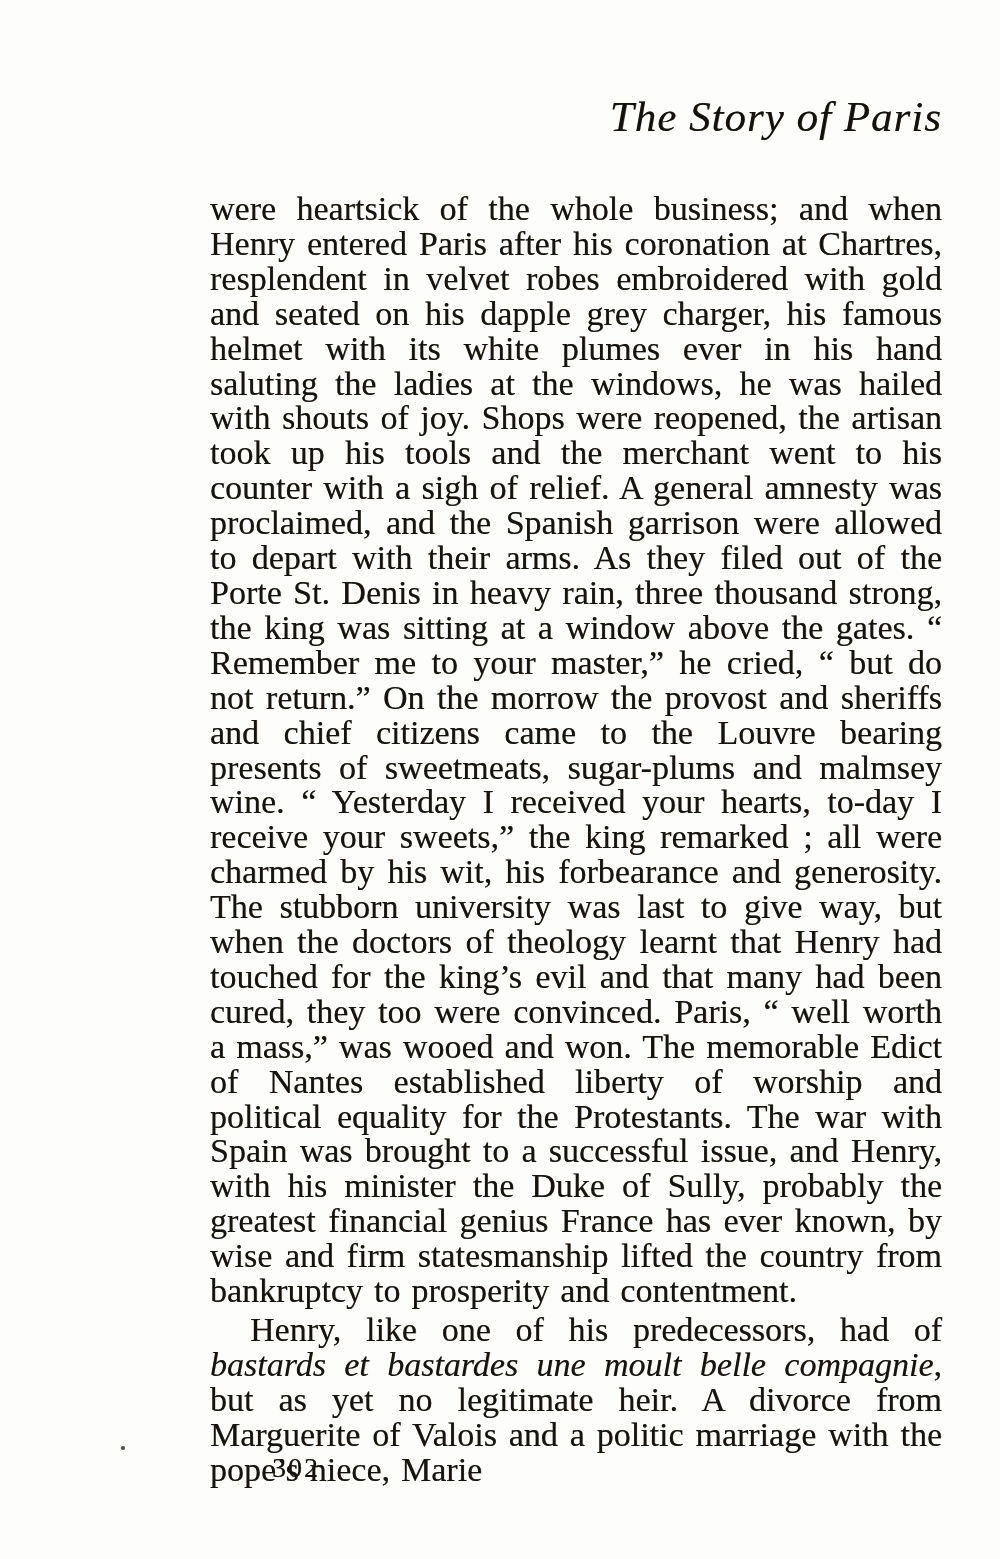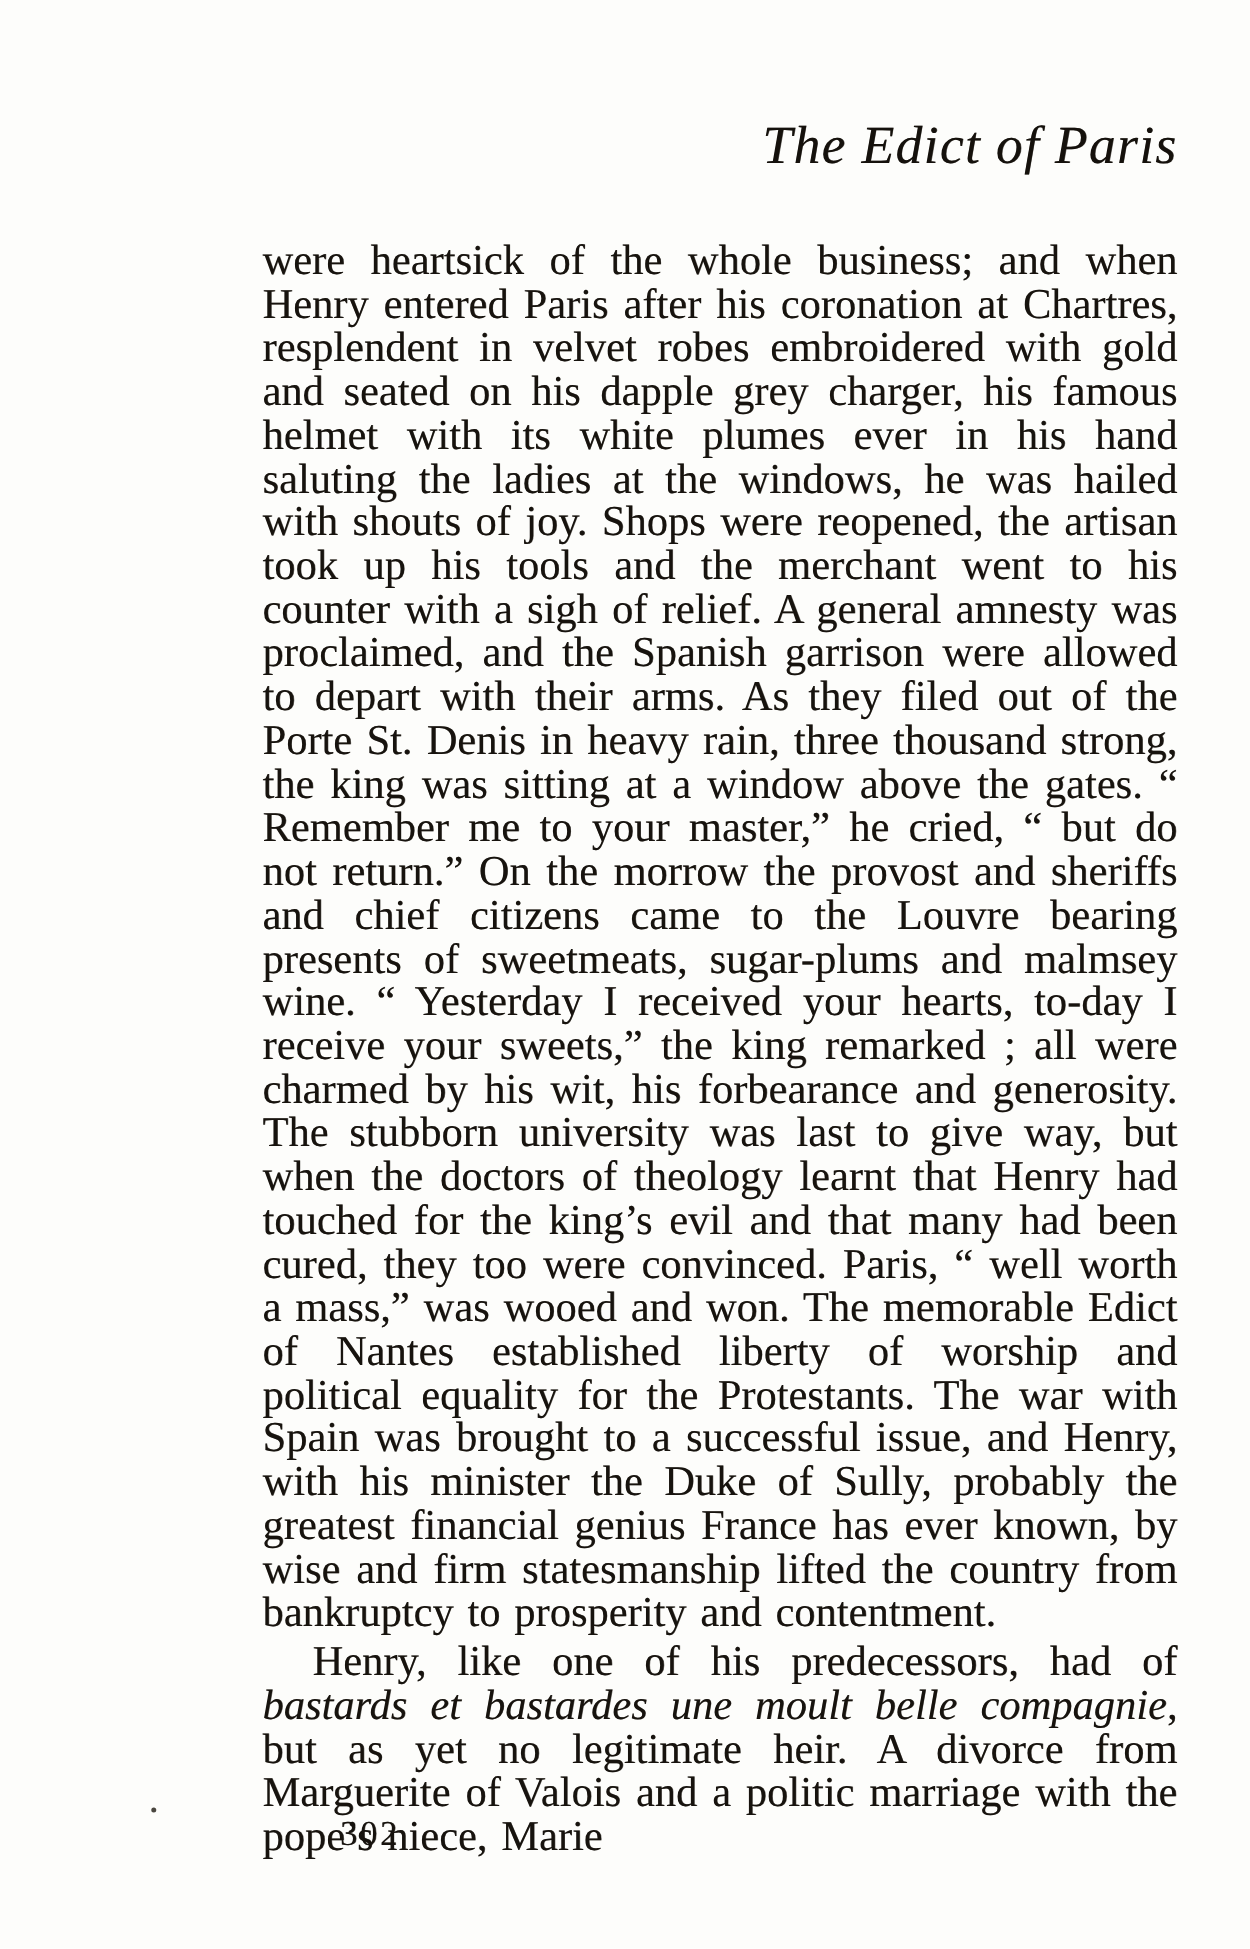--- a/index.html
+++ b/index.html
@@ -67,21 +67,21 @@
     height: 4px;
     border-radius: 50%;
     background: #4a463f;
   }
 </style>
 </head>
 <body>
 
 <div class="page">
 
-  <div class="running-header">The Edict of Paris</div>
+  <div class="running-header">The Story of Paris</div>
 
   <div class="body-text">
     <p class="para">were heartsick of the whole business; and when Henry entered Paris after his coronation at Chartres, resplendent in velvet robes embroidered with gold and seated on his dapple grey charger, his famous helmet with its white plumes ever in his hand saluting the ladies at the windows, he was hailed with shouts of joy.  Shops were reopened, the artisan took up his tools and the merchant went to his counter with a sigh of relief.  A general amnesty was proclaimed, and the Spanish garrison were allowed to depart with their arms.  As they filed out of the Porte St. Denis in heavy rain, three thousand strong, the king was sitting at a window above the gates.  “ Remember me to your master,” he cried, “ but do not return.”  On the morrow the provost and sheriffs and chief citizens came to the Louvre bearing presents of sweetmeats, sugar-plums and malmsey wine.  “ Yesterday I received your hearts, to-day I receive your sweets,” the king remarked ; all were charmed by his wit, his forbearance and generosity.  The stubborn university was last to give way, but when the doctors of theology learnt that Henry had touched for the king’s evil and that many had been cured, they too were convinced.  Paris, “ well worth a mass,” was wooed and won.  The memorable Edict of Nantes established liberty of worship and political equality for the Protestants.  The war with Spain was brought to a successful issue, and Henry, with his minister the Duke of Sully, probably the greatest financial genius France has ever known, by wise and firm statesmanship lifted the country from bankruptcy to prosperity and contentment.</p>
     <p class="para indented"><span>Henry, like one of his predecessors, had of </span><em>bastards et bastardes une moult belle compagnie</em><span>, but as yet no legitimate heir.  A divorce from Marguerite of Valois and a politic marriage with the pope’s niece, Marie</span></p>
   </div>
 
   <div class="page-number">302</div>
 
   <div class="scan-speck"></div>
 

